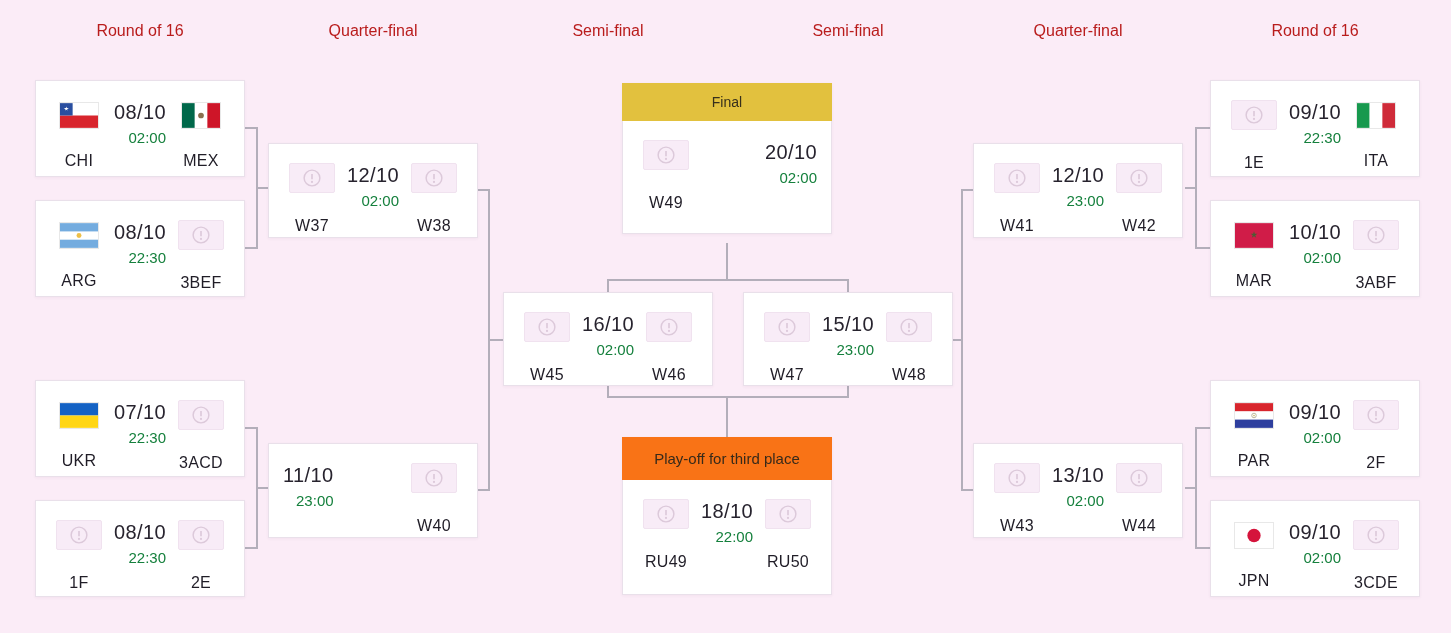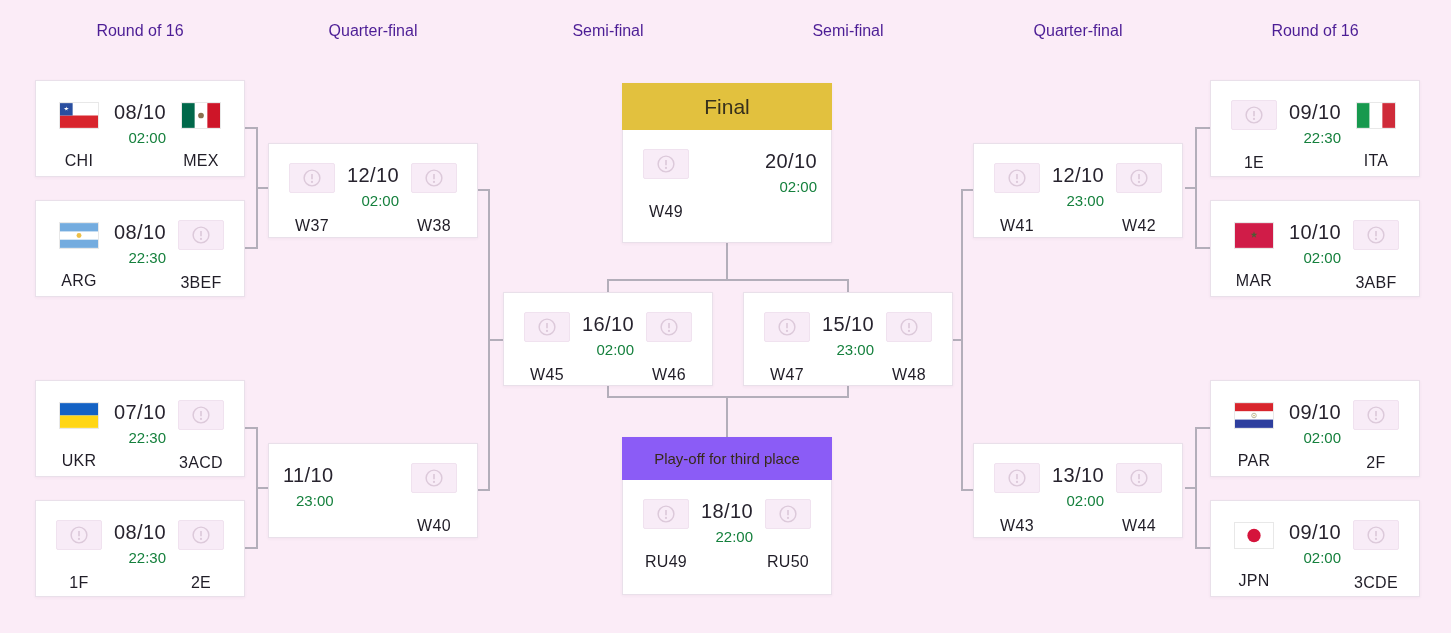--- a/index.html
+++ b/index.html
@@ -1,29 +1,29 @@
 <!DOCTYPE html>
 <html><head>
 <meta charset="utf-8">
 <style>
   html,body{margin:0;padding:0;}
   .bracket{position:relative;width:1451px;height:633px;background:#fbecf7;
     font-family:"Liberation Sans",sans-serif;overflow:hidden;}
   .col-header{position:absolute;top:22px;width:210px;text-align:center;
-    color:#4c1d95;font-size:16px;}
+    color:#b91c1c;font-size:16px;}
   .ln{position:absolute;background:#b3aeba;}
   .match,.stage-body{background:#fff;border:1px solid #e9e0ea;box-sizing:border-box;
     display:flex;justify-content:space-between;padding:19px 14px 0;
     box-shadow:0 1px 3px rgba(90,40,80,0.05);}
   .match{position:absolute;width:210px;}
   .h97{height:97px}.h95{height:95px}.h94{height:94px}
   .stage-card{position:absolute;width:210px;box-shadow:0 1px 3px rgba(90,40,80,0.05);}
-  .bar{height:47px;display:flex;align-items:center;justify-content:center;font-size:21px;}
+  .bar{height:38px;display:flex;align-items:center;justify-content:center;font-size:14px;}
   .bar-final{background:#e2c13e;color:#37301c;}
-  .bar-third{background:#8b5cf6;color:#372a1a;height:43px;font-size:15px;}
+  .bar-third{background:#f97316;color:#372a1a;height:43px;font-size:15px;}
   .stage-body{box-shadow:none;border-top:none;}
   .body-final{height:113px;}
   .body-third{height:115px;}
   .team{display:flex;flex-direction:column;align-items:center;row-gap:24px;min-width:58px;}
   .flag{width:38px;height:25px;margin-top:3px;box-shadow:0 0 0 1px rgba(0,0,0,0.09);}
   .flag svg{display:block;width:38px;height:25px;}
   .tbd{width:46px;height:30px;background:#f8ecf7;border:1px solid #f0e2ef;border-radius:2px;
     display:flex;align-items:center;justify-content:center;box-sizing:border-box;}
   .code{font-size:16px;color:#201d27;letter-spacing:.3px;}
   .when{text-align:right;margin-top:1px;}

